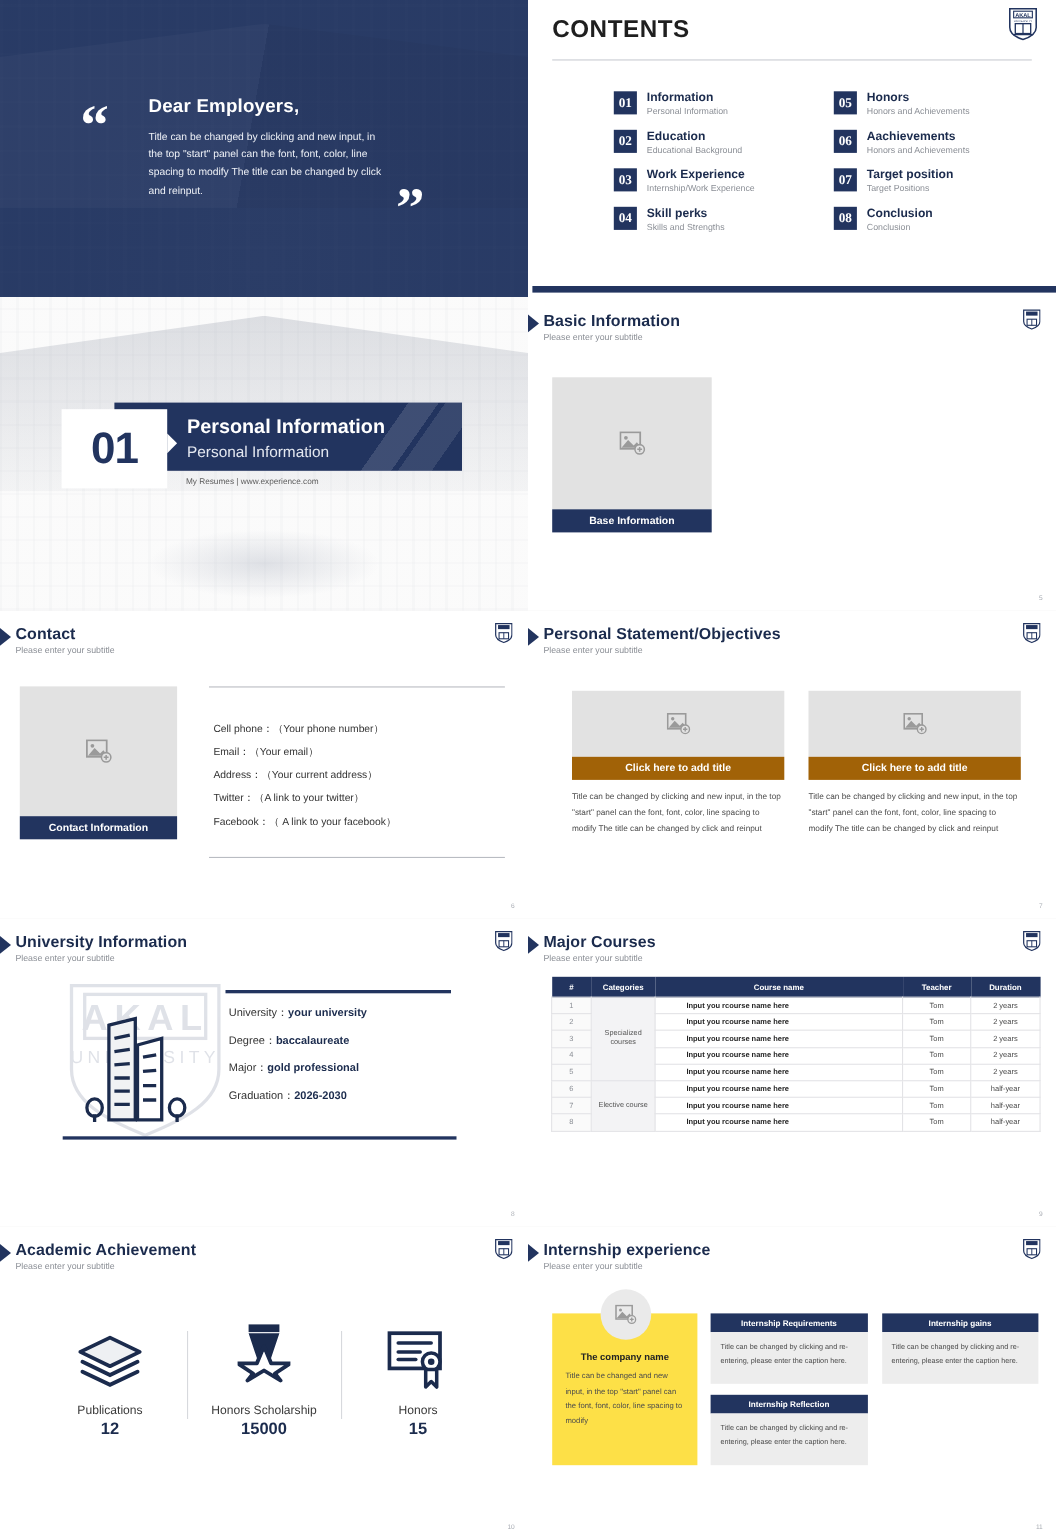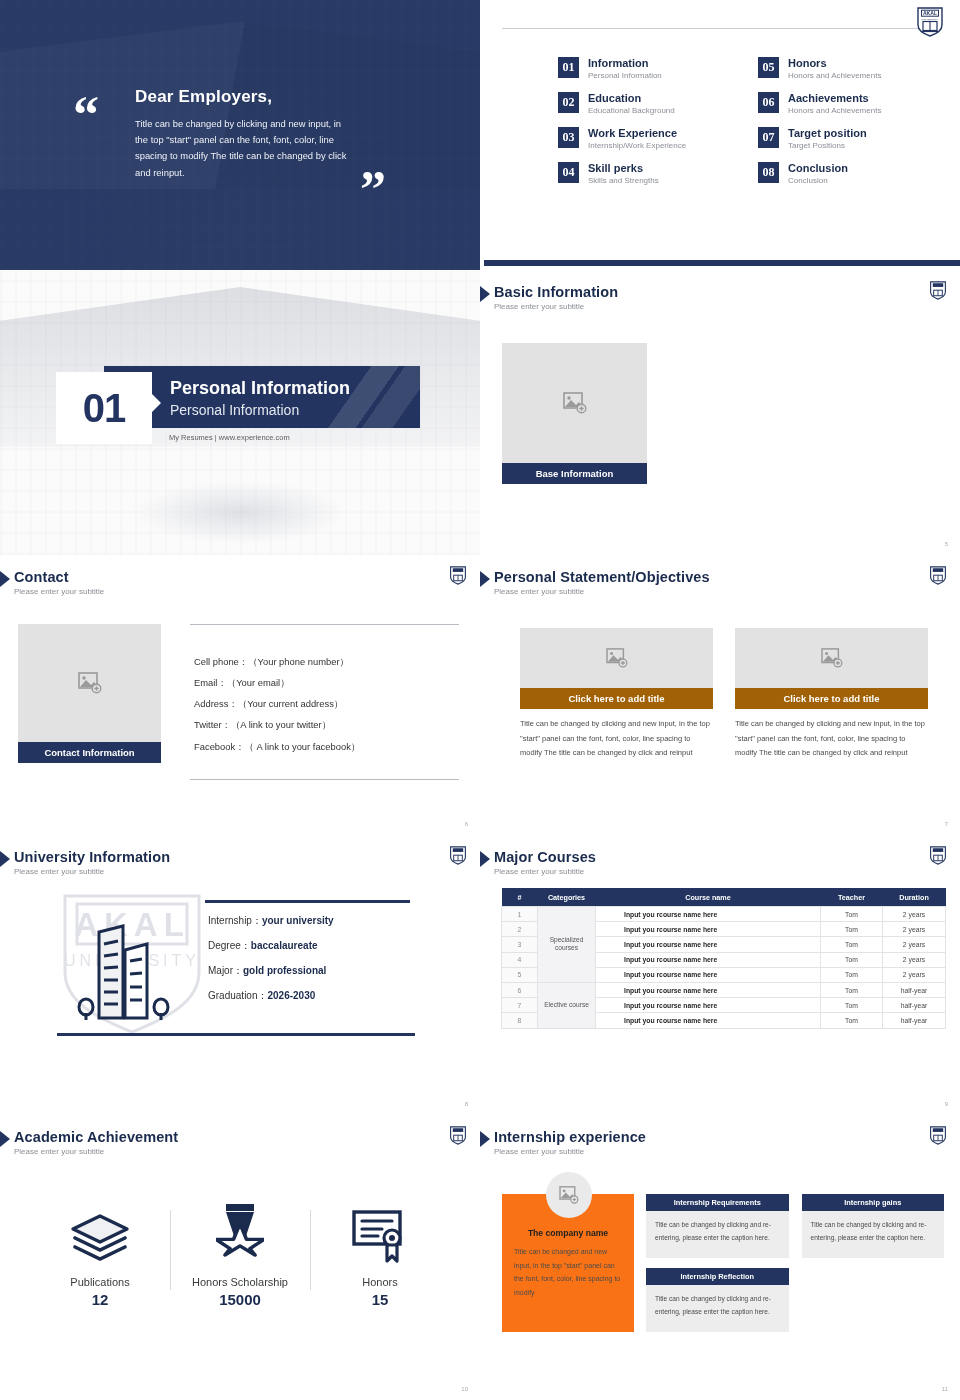--- a/index.html
+++ b/index.html
@@ -113,21 +113,21 @@
   
   .ach-row { display:flex; align-items:flex-start; justify-content:center; margin-top:24px; }
   .ach-cell { width:140px; text-align:center; position:relative; }
   .ach-cell + .ach-cell::before { content:""; position:absolute; left:0; top:8px; bottom:18px; width:1px; background:#d7d9dd; }
   .ach-icon { height:62px; display:flex; align-items:flex-end; justify-content:center; }
   .ach-name { font-size:11px; color:#3a3a3a; margin-top:12px; }
   .ach-val { font-size:15px; font-weight:700; color:#1b2b4d; margin-top:3px; }
 
   
   .int-wrap { display:flex; padding:16px 16px 0 22px; gap:12px; }
-  .int-company { width:132px; background:#f97316; position:relative; padding:34px 12px 12px 12px; }
+  .int-company { width:132px; background:#fde047; position:relative; padding:34px 12px 12px 12px; }
   .int-avatar { position:absolute; left:44px; top:-22px; width:46px; height:46px; border-radius:50%; background:#eaeaea;
      display:flex; align-items:center; justify-content:center; }
   .int-cname { font-size:8.6px; font-weight:700; color:#222; text-align:center; }
   .int-ctxt { font-size:7px; color:#4b4b4b; line-height:1.95; margin-top:7px; }
   .int-cards { display:grid; grid-template-columns:1fr 1fr; gap:10px 13px; flex:1; }
   .int-card-h { background:#22345f; color:#fff; font-size:7.4px; font-weight:700; text-align:center; padding:4px 0; }
   .int-card-b { background:#ededed; font-size:6.6px; color:#4b4b4b; line-height:1.9; padding:8px 9px 14px 9px; }
 </style>
 </head>
 <body>
@@ -138,20 +138,21 @@
     <div class="cover-bg">
       <div class="cover-bldg"></div>
     </div>
     <div class="quote-mark q-open">“</div>
     <div class="quote-mark q-close">”</div>
     <div class="cover-title">Dear Employers,</div>
     <div class="cover-body">Title can be changed by clicking and new input, in the top "start" panel can the font, font, color, line spacing to modify The title can be changed by click and reinput.</div>
   </div>
 
   <div class="slide contents">
+    <h1>CONTENTS</h1>
     <div class="logo-shield">
       <svg width="26" height="30" viewBox="0 0 26 30">
         <path d="M1 1 H25 V18 C25 24 19 27 13 29 C7 27 1 24 1 18 Z" fill="#fff" stroke="#22345f" stroke-width="1.4"></path>
         <rect x="4.5" y="3.2" width="17" height="6" fill="#fff" stroke="#22345f" stroke-width="1"></rect>
         <text x="13" y="8.2" font-size="5.1" font-family="Liberation Sans, sans-serif" font-weight="700" fill="#22345f" text-anchor="middle">AKAL</text>
         <text x="13" y="12.6" font-size="2.5" font-family="Liberation Sans, sans-serif" fill="#22345f" text-anchor="middle" letter-spacing="0.2">UNIVERSITY</text>
         <rect x="6" y="14.5" width="14" height="9" fill="none" stroke="#22345f" stroke-width="1.2"></rect>
         <line x1="13" y1="14.5" x2="13" y2="23.5" stroke="#22345f" stroke-width="1.1"></line>
         <path d="M4 24.5 H22" stroke="#22345f" stroke-width="1.2"></path>
       </svg>
@@ -393,21 +394,21 @@
         <g fill="none" stroke="#1b2b4d" stroke-width="3">
           <ellipse cx="17" cy="93" rx="7" ry="8"></ellipse>
             <line x1="17" y1="99" x2="17" y2="106"></line>
           <ellipse cx="92" cy="93" rx="7" ry="8"></ellipse>
             <line x1="92" y1="99" x2="92" y2="106"></line>
         </g>
       </svg>
       <div class="uni-right">
         <div class="uni-bar"></div>
         <div class="uni-line">
-          <span>Internship：</span><b>your university</b>
+          <span>University：</span><b>your university</b>
         </div>
         <div class="uni-line">
           <span>Degree：</span><b>baccalaureate</b>
         </div>
         <div class="uni-line">
           <span>Major：</span><b>gold professional</b>
         </div>
         <div class="uni-line">
           <span>Graduation：</span><b>2026-2030</b>
         </div>

